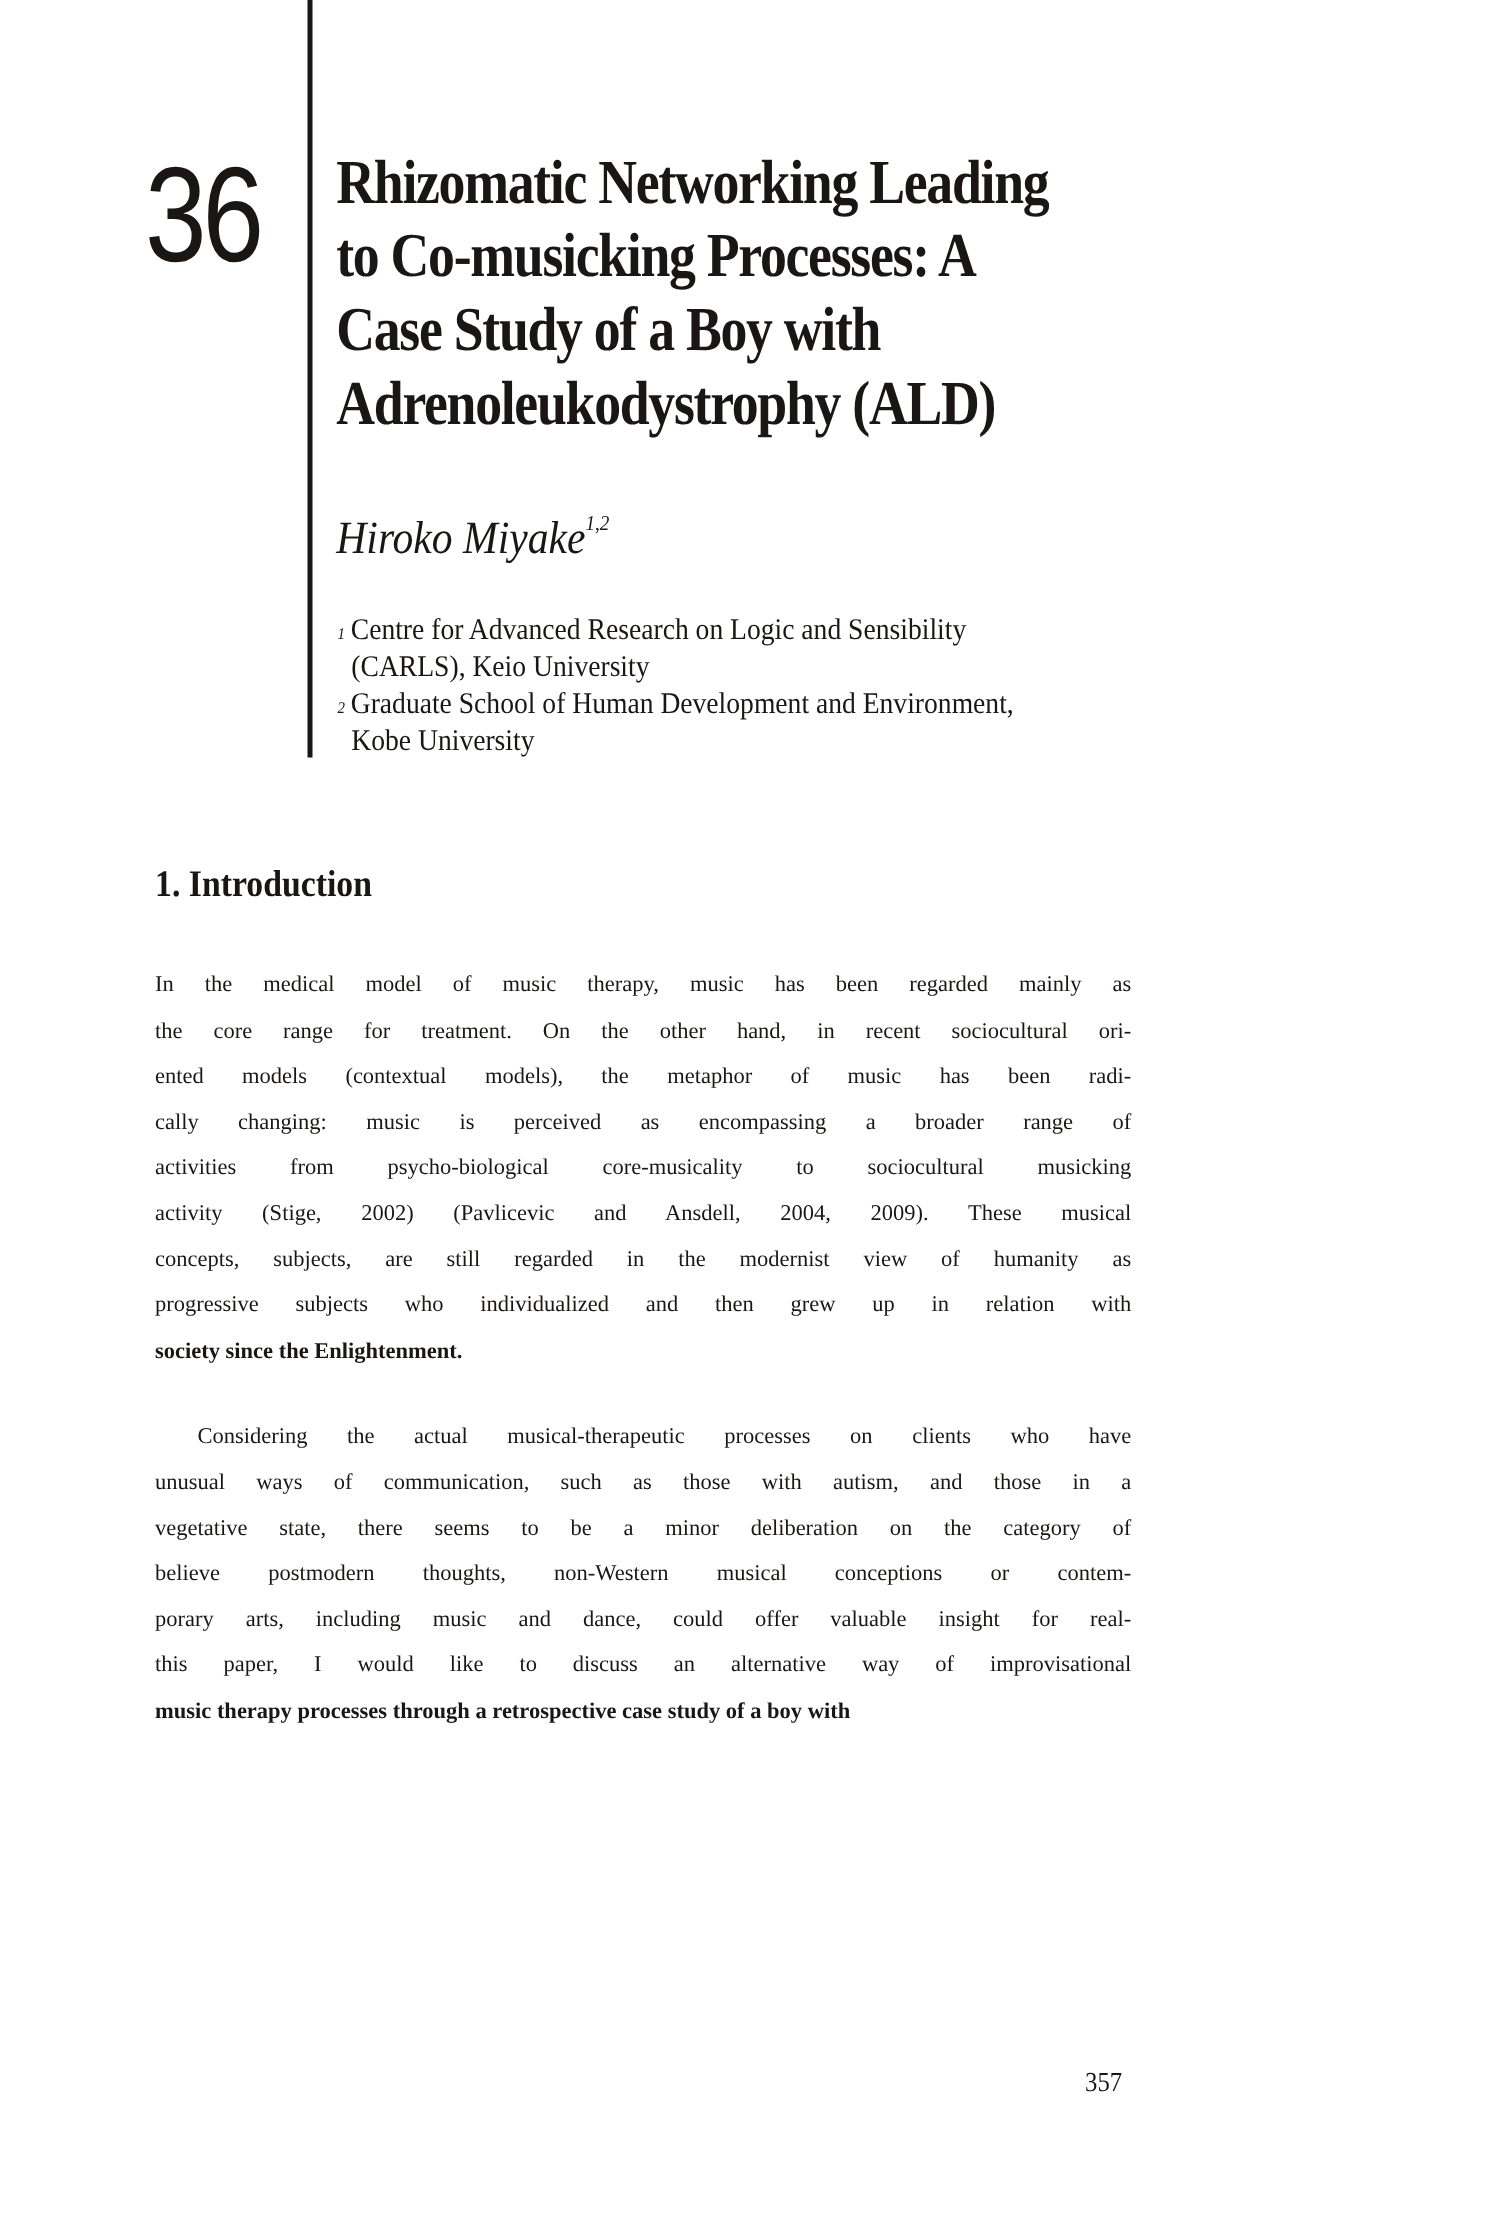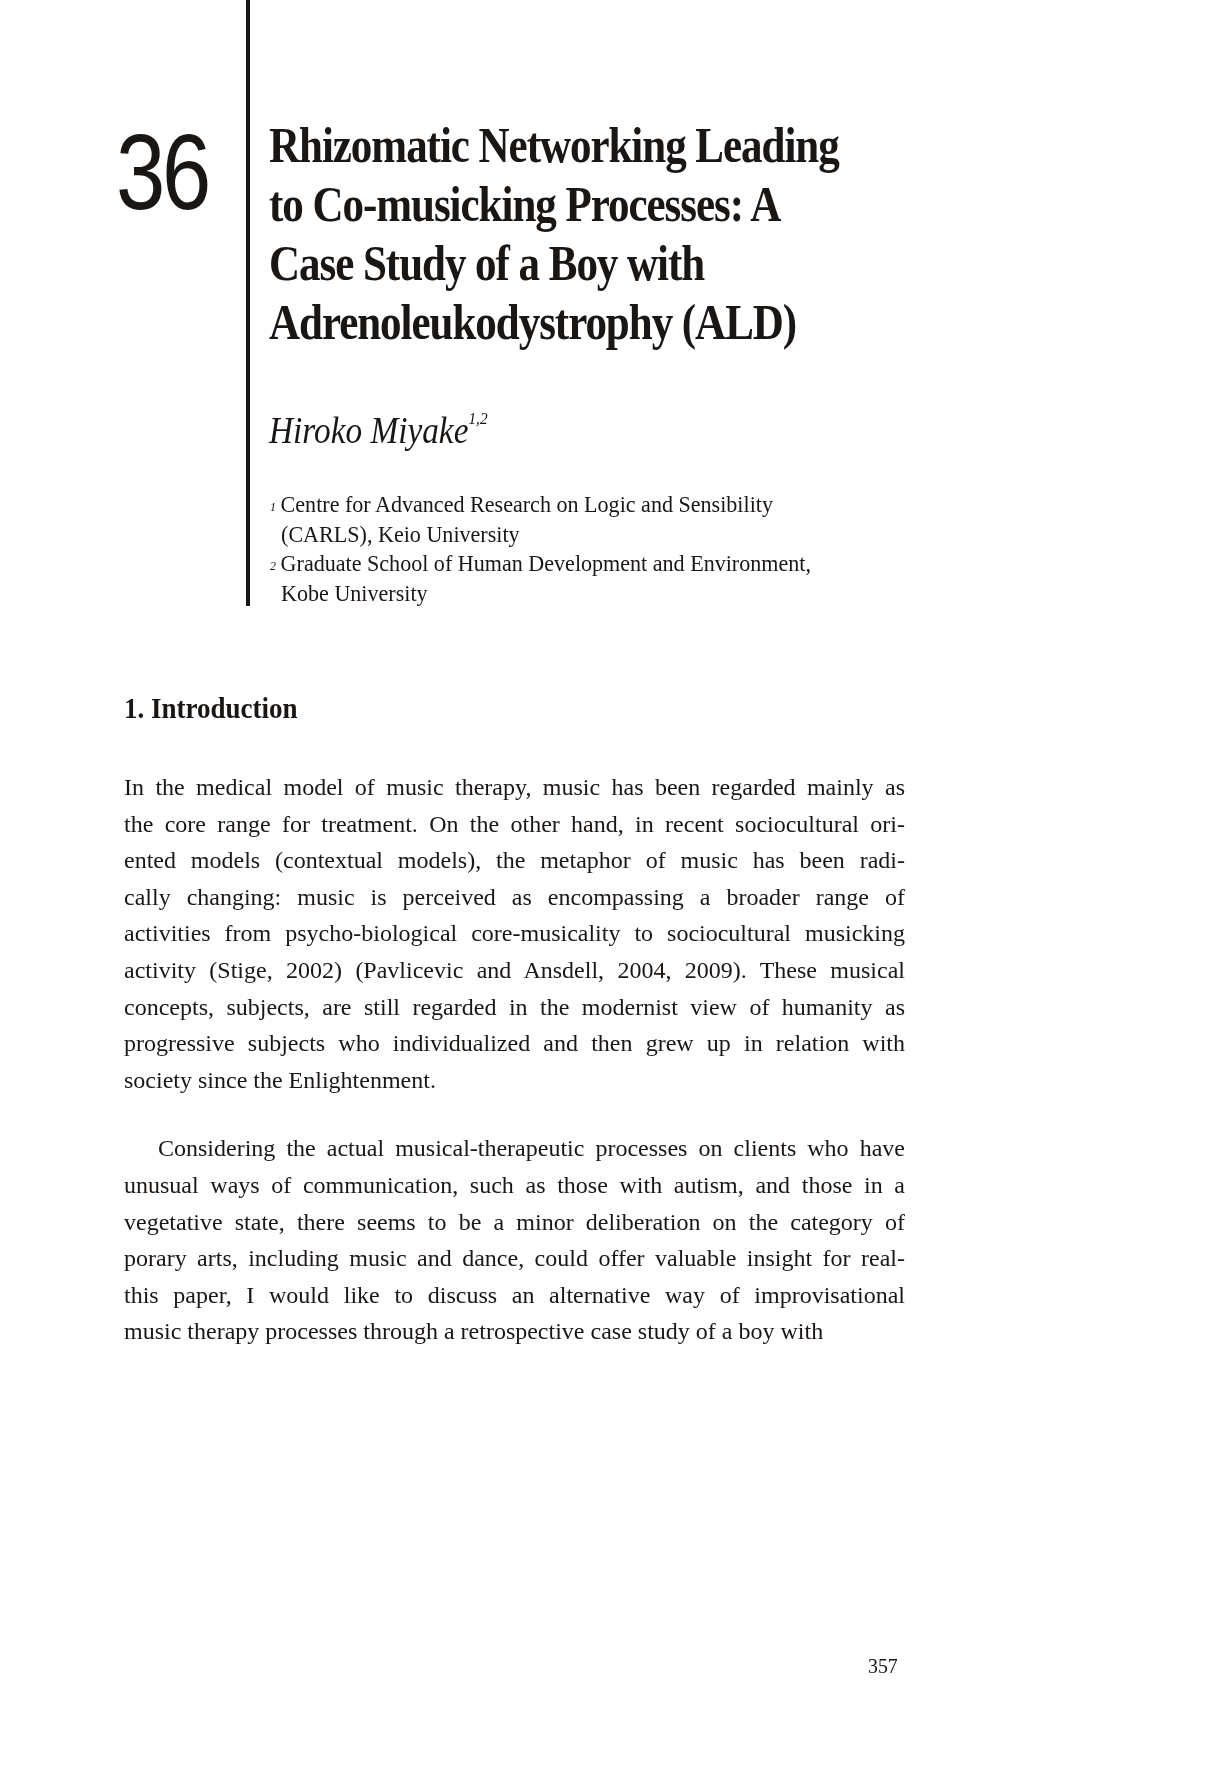--- a/index.html
+++ b/index.html
@@ -44,27 +44,27 @@
     .affil-line sup { font-size: 13px; font-style: italic; vertical-align: top; position: relative; top: 2px; margin-right: 5px; }
     .affil-cont { padding-left: 12px; }
     .section-heading {
       position: absolute; left: 124px; top: 693px;
       font-weight: bold; font-size: 30px; line-height: 1;
       transform: scaleX(0.9); transform-origin: left top;
       white-space: nowrap;
     }
     .body-text {
       position: absolute; left: 124px; top: 769px; width: 781px;
-      font-size: 24px; line-height: 36.6px;
+      font-size: 18px; line-height: 36.6px;
     }
     .body-line {
       display: block; white-space: nowrap; text-align-last: justify; text-align: justify;
       height: 36.6px; overflow: visible;
     }
-    .body-line.last { text-align-last: left; }
+    .body-line.last { text-align-last: left; font-weight: bold; }
     .body-line.indent { padding-left: 34px; margin-top: 32px; }
     .page-number {
       position: absolute; left: 868px; top: 1655px;
       font-size: 22px; line-height: 1;
       transform: scaleX(0.9); transform-origin: left top;
     }
   </style>
 </head>
 <body>
 
@@ -102,20 +102,21 @@
         <span class="body-line">activities from psycho-biological core-musicality to sociocultural musicking</span>
         <span class="body-line">activity (Stige, 2002) (Pavlicevic and Ansdell, 2004, 2009). These musical</span>
         <span class="body-line">concepts, subjects, are still regarded in the modernist view of humanity as</span>
         <span class="body-line">progressive subjects who individualized and then grew up in relation with</span>
         <span class="body-line last">society since the Enlightenment.</span>
       </div>
       <div>
         <span class="body-line indent">Considering the actual musical-therapeutic processes on clients who have</span>
         <span class="body-line">unusual ways of communication, such as those with autism, and those in a</span>
         <span class="body-line">vegetative state, there seems to be a minor deliberation on the category of</span>
+        <span class="body-line">believe postmodern thoughts, non-Western musical conceptions or contem-</span>
         <span class="body-line">porary arts, including music and dance, could offer valuable insight for real-</span>
         <span class="body-line">this paper, I would like to discuss an alternative way of improvisational</span>
         <span class="body-line last">music therapy processes through a retrospective case study of a boy with</span>
       </div>
     </div>
 
   <div class="page-number">357</div>
 </div>
 
 </body></html>

